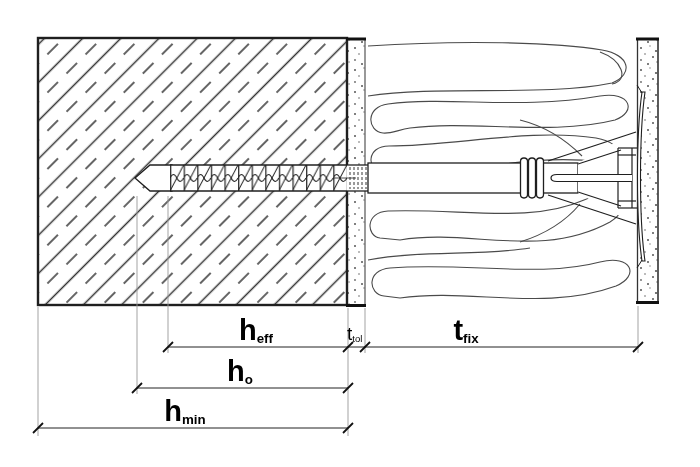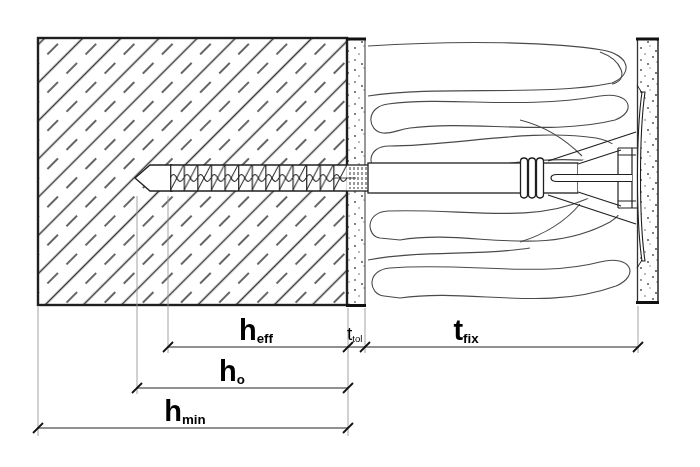--- a/index.html
+++ b/index.html
@@ -10,21 +10,20 @@
     --bg:#ffffff;
     --label:#000000;
   }
   html,body{margin:0;padding:0;background:var(--bg);}
   #stage{
     position:relative;
     width:700px;height:467px;
     background:var(--bg);
     overflow:hidden;
     font-family:"Liberation Sans", sans-serif;
-    border-radius:27px;
   }
   #stage svg{position:absolute;left:0;top:0;}
   .dim-label{
     position:absolute;
     color:var(--label);
     font-weight:bold;
     font-size:29px;
     line-height:1;
     white-space:nowrap;
     transform:translateX(-50%);
@@ -193,17 +192,17 @@
       </g>
     </g>
   </svg>
 
   <div class="dim-label" style="left:256px;top:316px;"><span>h</span><sub>eff</sub></div>
 
   <div class="dim-label small" style="left:347px;top:324px;"><span>t</span><sub>tol</sub></div>
 
   <div class="dim-label" style="left:466px;top:316px;"><span>t</span><sub>fix</sub></div>
 
-  <div class="dim-label" style="left:232px;top:357px;"><span>h</span><sub>o</sub></div>
+  <div class="dim-label" style="left:240px;top:357px;"><span>h</span><sub>o</sub></div>
 
   <div class="dim-label" style="left:185px;top:397px;text-align:center;"><span>h</span><sub>min</sub></div>
 
 </div>
 
 </body></html>

